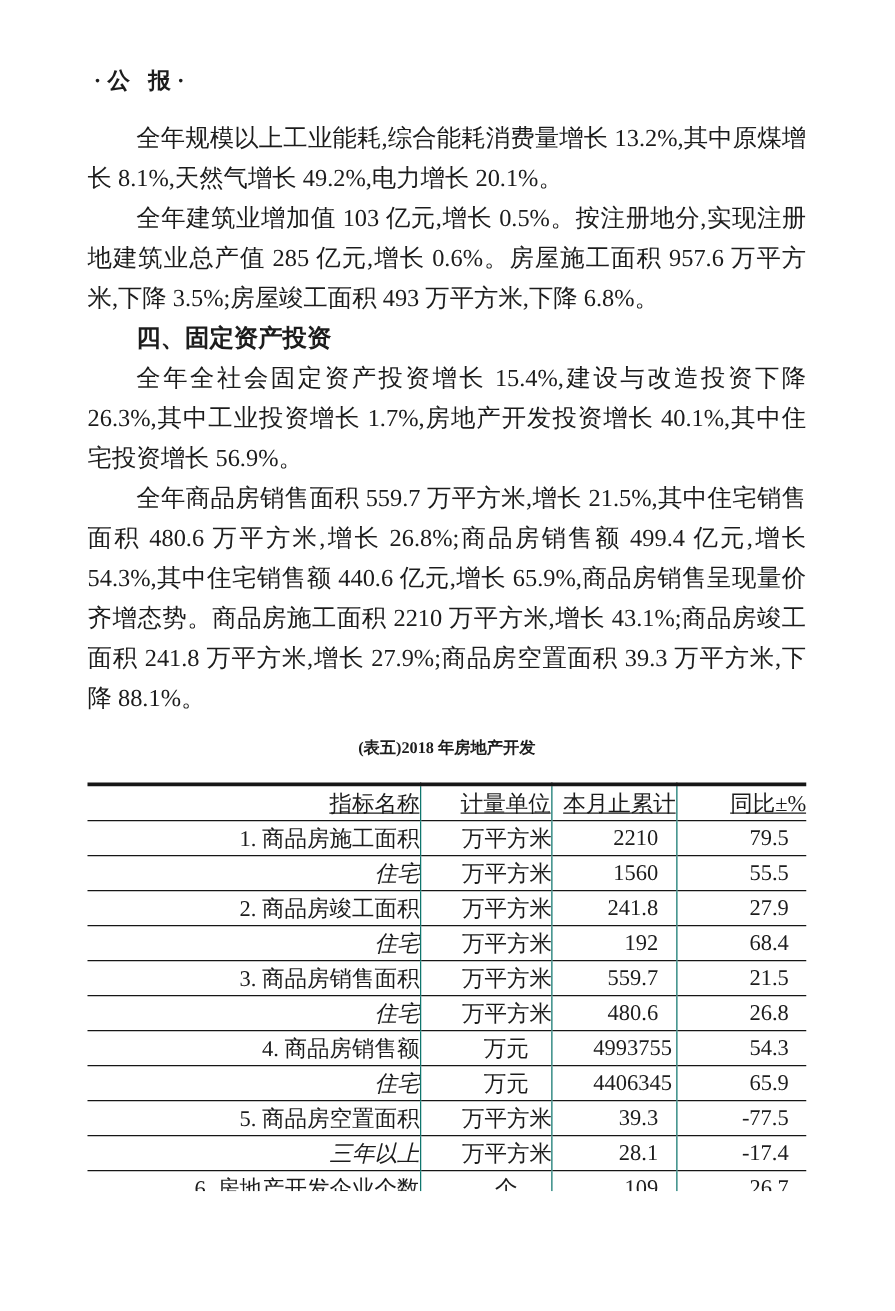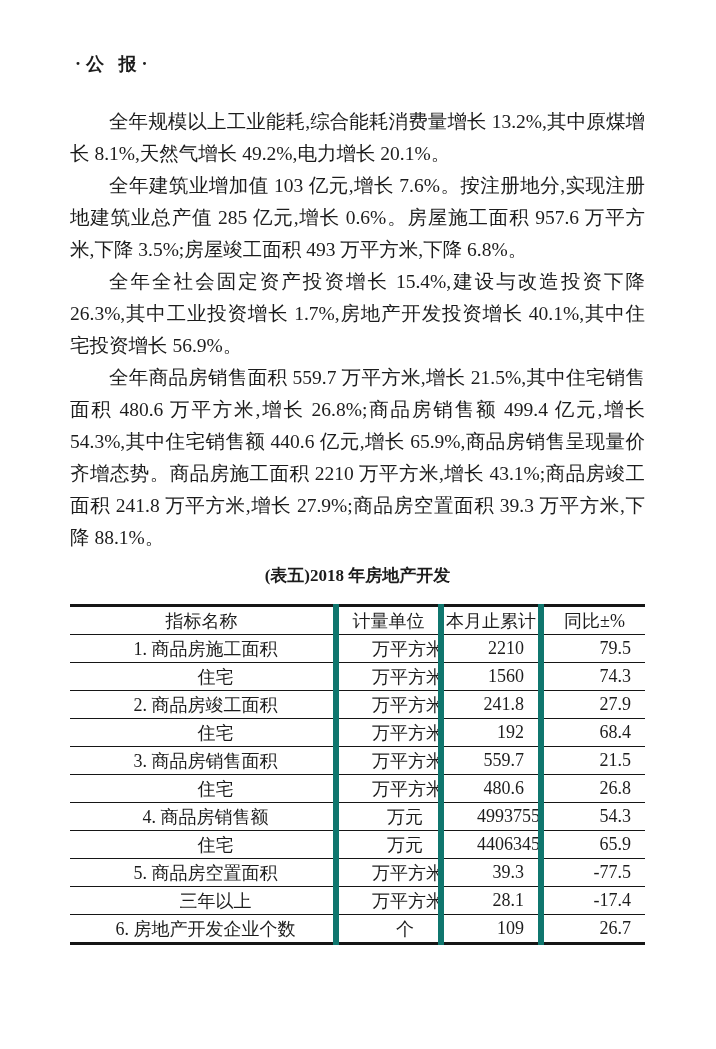--- a/index.html
+++ b/index.html
@@ -20,31 +20,31 @@
     line-height:24px;
     margin-left:5px;
   }
   .body-text p{
     margin:0;
     font-size:19.5px;
     line-height:32px;
     text-align:justify;
     text-indent:2em;
   }
-  .body-text p.first{margin-top:30px;}
+  .body-text p.first{margin-top:20px;}
   .section-heading{
     margin:0;
     font-size:19.5px;
     line-height:32px;
     font-weight:bold;
     text-indent:2em;
   }
   .table-title{
     margin-top:8px;
-    font-size:17px;
+    font-size:13px;
     line-height:28px;
     font-weight:bold;
     text-align:center;
   }
   table.data-table{
     width:575px;
     margin-top:14px;
     border-collapse:collapse;
     border-top:3px solid #161616;
     border-bottom:3px solid #161616;
@@ -55,45 +55,46 @@
   .data-table col.c2{width:105px;}
   .data-table col.c3{width:100px;}
   .data-table col.c4{width:104px;}
   .data-table th,.data-table td{
     height:27px;
     padding:0;
     font-weight:normal;
     white-space:nowrap;
     overflow:hidden;
   }
-  .data-table th{text-align:center;}
+  .data-table th{text-align:right;text-decoration:underline;}
   .data-table tbody td{border-top:1px solid #161616;padding-left:33px;}
   .data-table th:nth-child(n+2),
-  .data-table td:nth-child(n+2){border-left:6px solid #0f766e;}
-  .data-table td.c-indicator{text-align:center;padding-left:8px;}
-  .data-table td.c-indicator.sub{padding-left:28px;}
+  .data-table td:nth-child(n+2){border-left:1px solid #0f766e;}
+  .data-table td.c-indicator{text-align:right;padding-left:8px;}
+  .data-table td.c-indicator.sub{padding-left:28px;font-style:italic;}
   .data-table td.c-unit{text-align:center;}
   .data-table td.c-num{text-align:right;padding-right:14px;}
   .page-footer{
     margin:16px 0 0 7px;
     font-size:19px;
     line-height:26px;
     letter-spacing:2px;
   }
 </style>
 </head>
 <body>
 
 <div class="page">
 
   <div class="doc-header">·公 报·</div>
 
   <div class="body-text">
     <p class="first">全年规模以上工业能耗,综合能耗消费量增长 13.2%,其中原煤增长 8.1%,天然气增长 49.2%,电力增长 20.1%。</p>
-    <p>全年建筑业增加值 103 亿元,增长 7.6%。按注册地分,实现注册地建筑业总产值 285 亿元,增长 0.6%。房屋施工面积 957.6 万平方米,下降 3.5%;房屋竣工面积 493 万平方米,下降 6.8%。</p>
+    <p>全年建筑业增加值 103 亿元,增长 0.5%。按注册地分,实现注册地建筑业总产值 285 亿元,增长 0.6%。房屋施工面积 957.6 万平方米,下降 3.5%;房屋竣工面积 493 万平方米,下降 6.8%。</p>
+    <h3 class="section-heading">四、固定资产投资</h3>
     <p>全年全社会固定资产投资增长 15.4%,建设与改造投资下降 26.3%,其中工业投资增长 1.7%,房地产开发投资增长 40.1%,其中住宅投资增长 56.9%。</p>
     <p>全年商品房销售面积 559.7 万平方米,增长 21.5%,其中住宅销售面积 480.6 万平方米,增长 26.8%;商品房销售额 499.4 亿元,增长 54.3%,其中住宅销售额 440.6 亿元,增长 65.9%,商品房销售呈现量价齐增态势。商品房施工面积 2210 万平方米,增长 43.1%;商品房竣工面积 241.8 万平方米,增长 27.9%;商品房空置面积 39.3 万平方米,下降 88.1%。</p>
   </div>
 
   <div class="table-title">(表五)2018 年房地产开发</div>
 
   <table class="data-table">
     <colgroup>
       <col class="c1">
         <col class="c2">
@@ -112,21 +113,21 @@
         <tr>
       <td class="c-indicator">1. 商品房施工面积</td>
       <td class="c-unit">万平方米</td>
       <td class="c-num">2210</td>
       <td class="c-num">79.5</td>
     </tr>
         <tr>
       <td class="c-indicator sub">住宅</td>
       <td class="c-unit">万平方米</td>
       <td class="c-num">1560</td>
-      <td class="c-num">74.3</td>
+      <td class="c-num">55.5</td>
     </tr>
         <tr>
       <td class="c-indicator">2. 商品房竣工面积</td>
       <td class="c-unit">万平方米</td>
       <td class="c-num">241.8</td>
       <td class="c-num">27.9</td>
     </tr>
         <tr>
       <td class="c-indicator sub">住宅</td>
       <td class="c-unit">万平方米</td>

